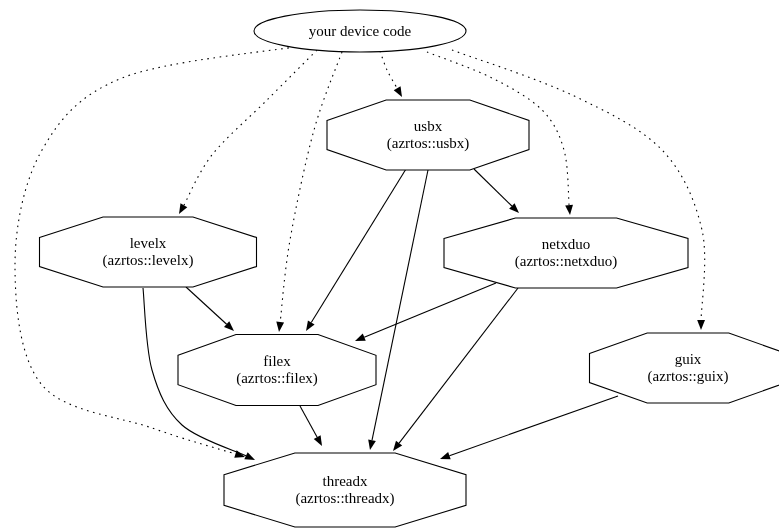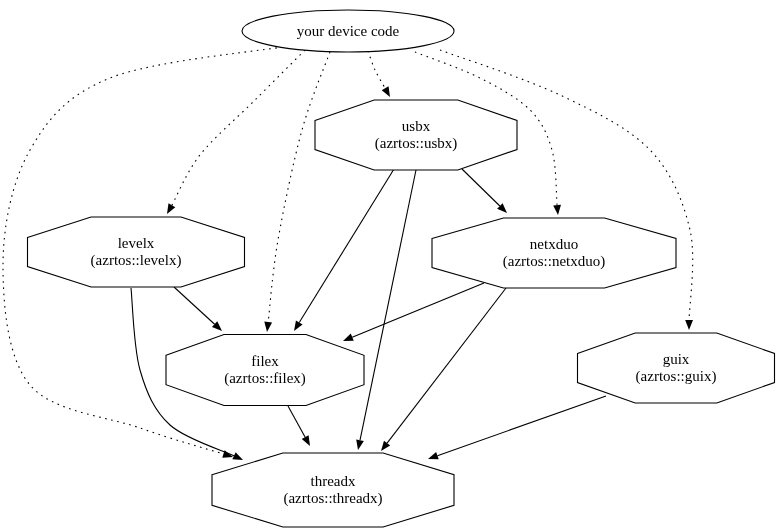--- a/index.html
+++ b/index.html
@@ -1,17 +1,17 @@
 <!DOCTYPE html>
 <html><head>
 <meta charset="utf-8">
 <style>
   html,body{margin:0;padding:0;background:#ffffff;}
   body{width:779px;height:528px;overflow:hidden;}
-  .graph-wrap{width:681px;height:528px;position:relative;}
+  .graph-wrap{width:681px;height:528px;position:relative;padding-left:12px;}
   svg{display:block;}
   text{font-family:"Liberation Serif","DejaVu Serif",serif;fill:#000000;}
 </style>
 </head>
 <body>
 
 <div class="graph-wrap">
   <svg xmlns="http://www.w3.org/2000/svg" width="779" height="528" viewBox="0 0 779 528">
       <g>
         <path d="M368,51C369.1666666666667,54.166666666666664 372.14273821863105,63.79026212686923 375,70C377.85726178136895,76.20973787313076 383.4529755735114,85.21535603232051 385.1435706882137,88.25842723878462" fill="none" stroke="#000000" stroke-width="1.1" stroke-dasharray="1.6,4.6"></path>

